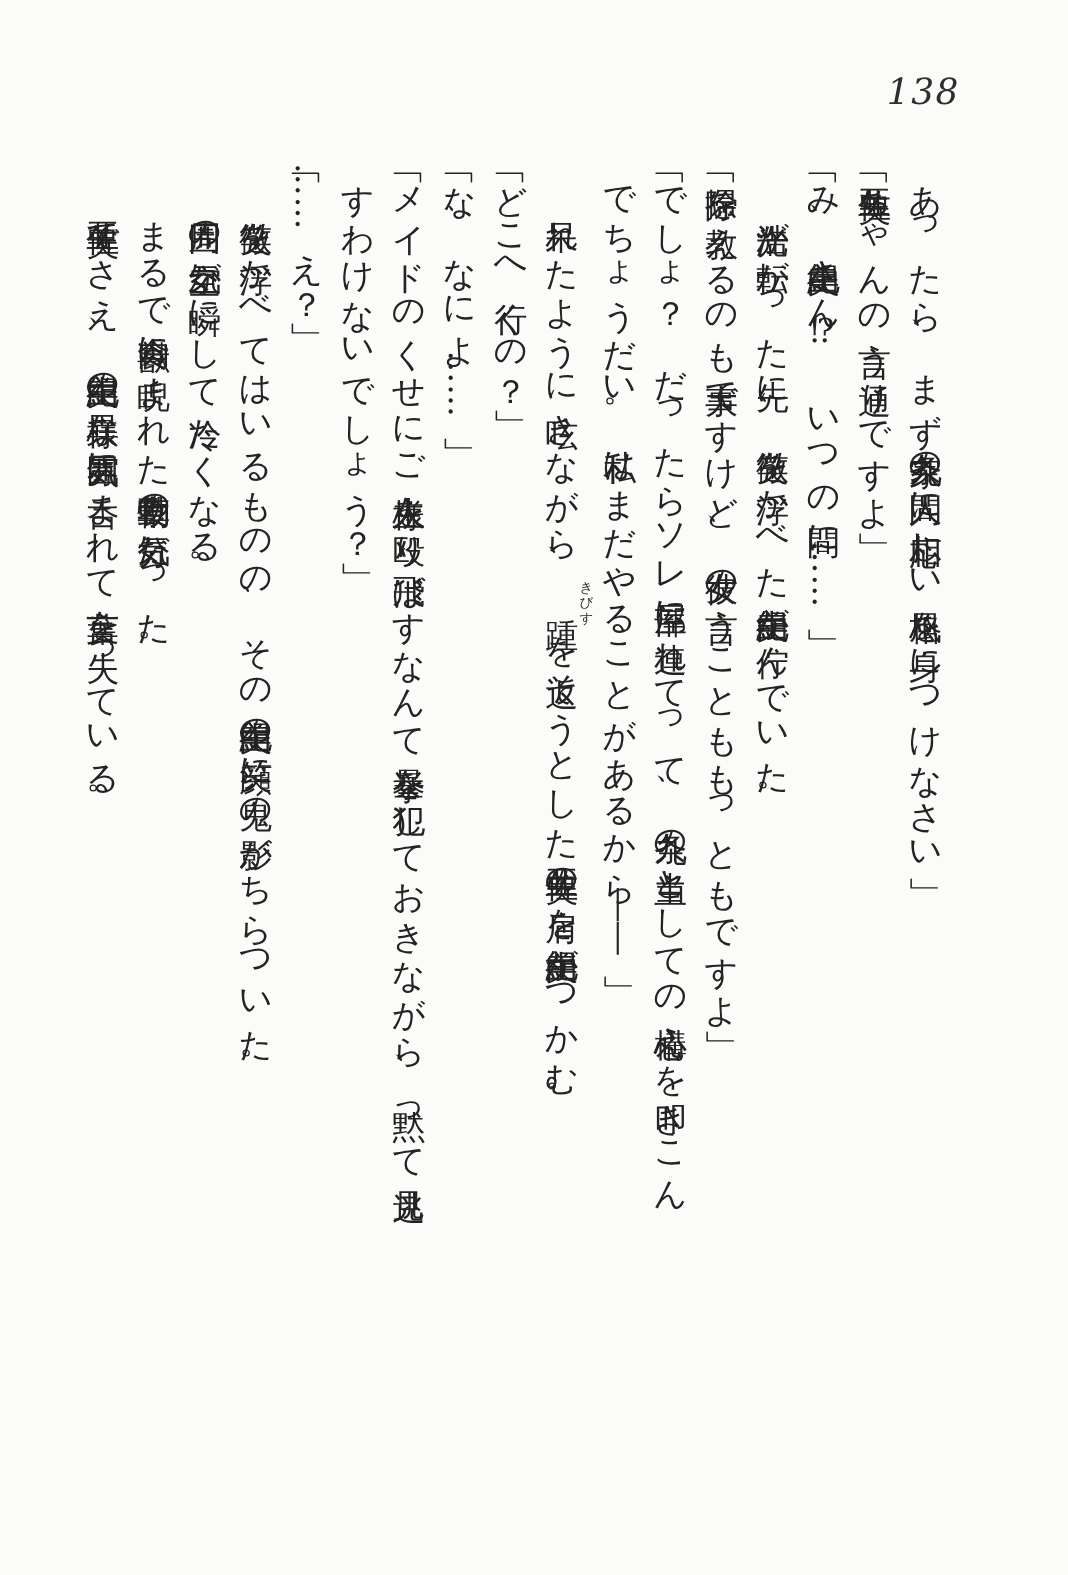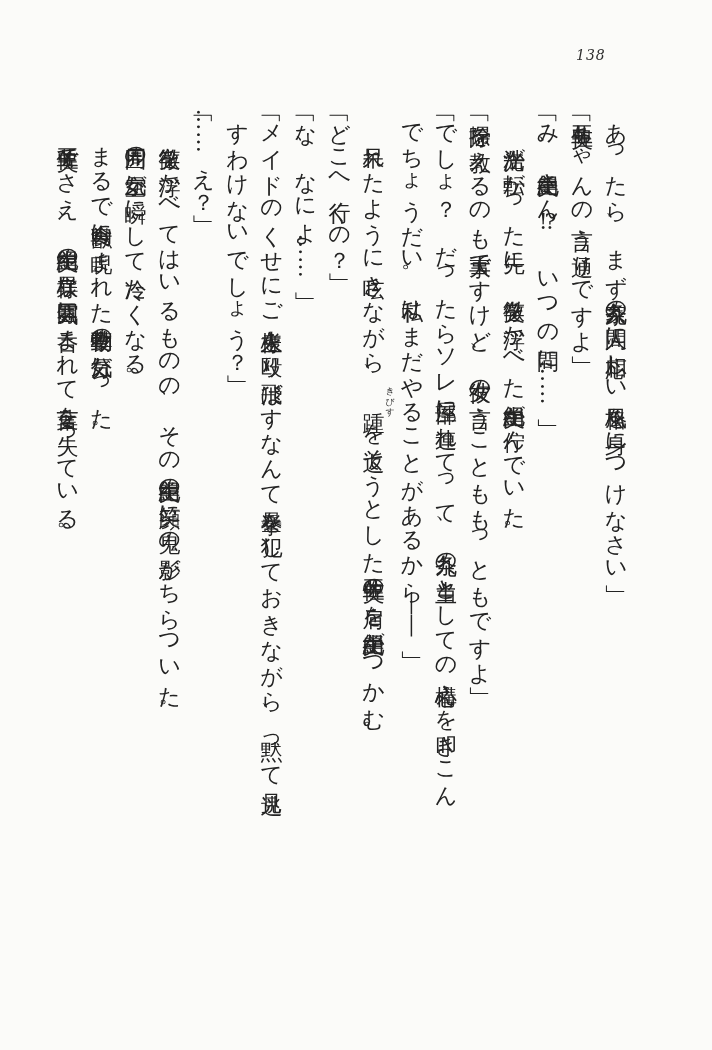--- a/index.html
+++ b/index.html
@@ -16,22 +16,22 @@
     height: 1050px;
     background: #fbfbf9;
     font-family: "DejaVu Serif", "Liberation Serif", serif;
     color: #232323;
   }
   .page-number {
     position: absolute;
     top: 47px;
     left: 576px;
     width: 64px;
-    text-align: left;
-    font-size: 14px;
+    text-align: right;
+    font-size: 24px;
     font-style: italic;
     letter-spacing: 1px;
     color: #2e2e2e;
   }
   .text-block {
     position: absolute;
     top: 108px;
     right: 79px;
     width: 578px;
     height: 866px;

